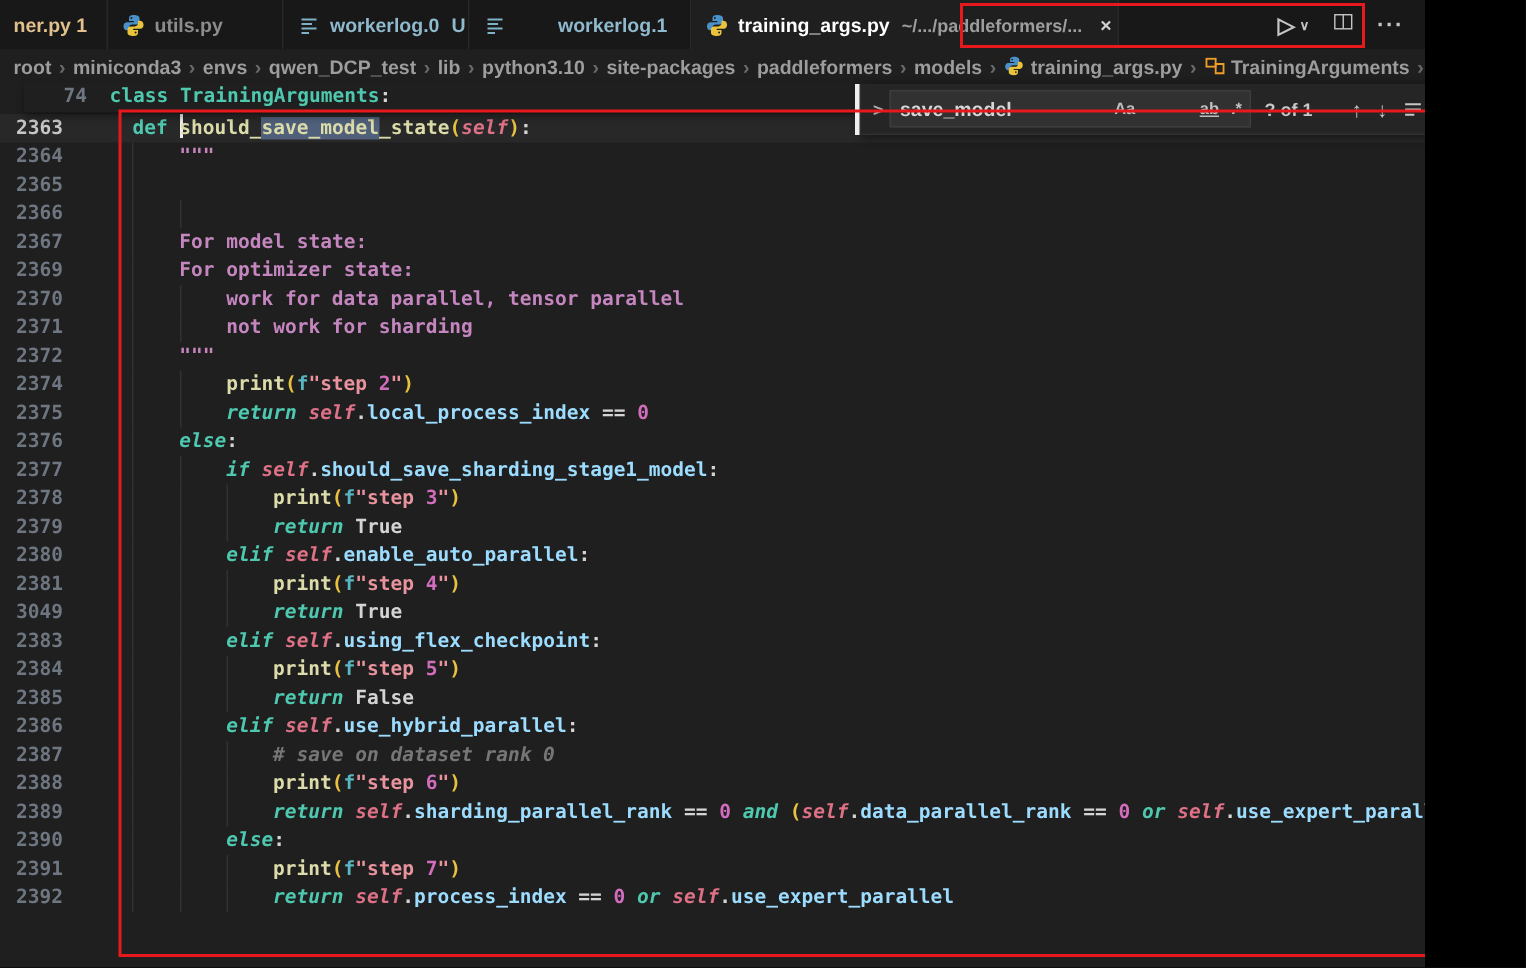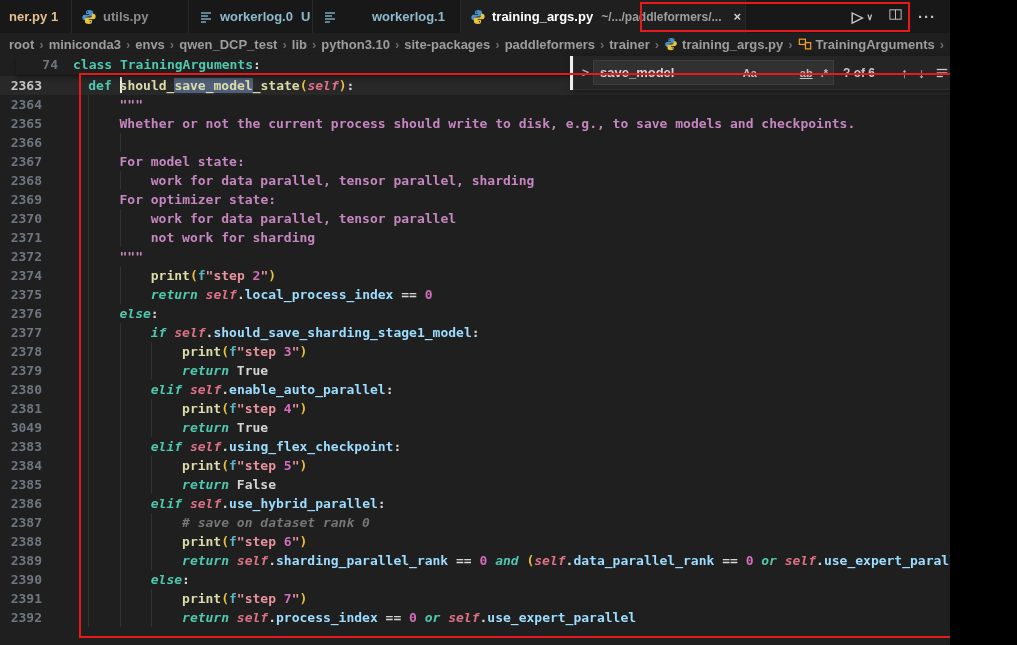--- a/index.html
+++ b/index.html
@@ -168,21 +168,21 @@
       <span class="crumbsep">›</span>
       <span class="crumb">
         <span>site-packages</span>
       </span>
       <span class="crumbsep">›</span>
       <span class="crumb">
         <span>paddleformers</span>
       </span>
       <span class="crumbsep">›</span>
       <span class="crumb">
-        <span>trainer</span>
+        <span>models</span>
       </span>
       <span class="crumbsep">›</span>
       <span class="crumb">
         <span class="crumbicon"><svg width="100%" height="100%" viewBox="0 0 16 16">
             <path fill="#4a90c9" d="M8 1C6 1 5 1.8 5 3v2h3.2v.8H3.5C2 5.8 1.3 7.3 1.3 8.5S2 11.2 3.5 11.2H5V9.6C5 8.2 6 7.4 7.2 7.4H10c1.1 0 2-.8 2-2V3c0-1.2-1.7-2-4-2zM6.6 2.4a.65.65 0 110 1.3.65.65 0 010-1.3z"></path>
             <path fill="#e9c33c" d="M8 15c2 0 3-.8 3-2v-2H7.8v-.8h4.7c1.5 0 2.2-1.5 2.2-2.7S14 4.8 12.5 4.8H11v1.6c0 1.4-1 2.2-2.2 2.2H6c-1.1 0-2 .8-2 2V13c0 1.2 1.7 2 4 2zm1.4-1.7a.65.65 0 110-1.3.65.65 0 010 1.3z"></path>
           </svg></span>
         <span>training_args.py</span>
       </span>
       <span class="crumbsep">›</span>
@@ -204,24 +204,23 @@
       </span>
     </div>
 
   <div id="editor">
     <div id="sticky">
         <div class="line"><span class="lnum">74</span><span class="lcode" style="padding-left: 0px;"><span class="t-kw">class</span><span class="t-pln"> </span><span class="t-cls">TrainingArguments</span><span class="t-pln">:</span></span></div>
       </div>
     <div id="lines">
         <div class="line cur"><span class="lnum">2363</span><span class="lcode" style="padding-left: 31.2664px;"><span class="t-kw">def</span><span class="t-pln"> </span><span class="caret"></span><span class="t-fn">should_</span><span class="t-fnh">save_model</span><span class="t-fn">_state</span><span class="t-par">(</span><span class="t-self">self</span><span class="t-par">)</span><span class="t-pln">:</span></span></div>
         <div class="line"><span class="lnum">2364</span><span class="guide" style="left: 88.2664px;"></span><span class="lcode" style="padding-left: 62.5328px;"><span class="t-doc">"""</span></span></div>
-        <div class="line"><span class="lnum">2365</span><span class="guide" style="left: 88.2664px;"></span><span class="lcode" style="padding-left: 62.5328px;"><span class="t-doc">Whether or not the current process should write to disk, e.g., to save models and checkpoints.</span></span></div>
+        <div class="line"><span class="lnum">2365</span><span class="guide" style="left: 88.2664px;"></span></div>
         <div class="line"><span class="lnum">2366</span><span class="guide" style="left: 88.2664px;"></span><span class="guide" style="left: 119.533px;"></span><span class="lcode" style="padding-left: 0px;"></span></div>
         <div class="line"><span class="lnum">2367</span><span class="guide" style="left: 88.2664px;"></span><span class="lcode" style="padding-left: 62.5328px;"><span class="t-doc">For model state:</span></span></div>
-        <div class="line"><span class="lnum">2368</span><span class="guide" style="left: 88.2664px;"></span><span class="guide" style="left: 119.533px;"></span><span class="lcode" style="padding-left: 93.7992px;"><span class="t-doc">work for data parallel, tensor parallel, sharding</span></span></div>
         <div class="line"><span class="lnum">2369</span><span class="guide" style="left: 88.2664px;"></span><span class="lcode" style="padding-left: 62.5328px;"><span class="t-doc">For optimizer state:</span></span></div>
         <div class="line"><span class="lnum">2370</span><span class="guide" style="left: 88.2664px;"></span><span class="guide" style="left: 119.533px;"></span><span class="lcode" style="padding-left: 93.7992px;"><span class="t-doc">work for data parallel, tensor parallel</span></span></div>
         <div class="line"><span class="lnum">2371</span><span class="guide" style="left: 88.2664px;"></span><span class="guide" style="left: 119.533px;"></span><span class="lcode" style="padding-left: 93.7992px;"><span class="t-doc">not work for sharding</span></span></div>
         <div class="line"><span class="lnum">2372</span><span class="guide" style="left: 88.2664px;"></span><span class="lcode" style="padding-left: 62.5328px;"><span class="t-doc">"""</span></span></div>
         <div class="line"><span class="lnum">2374</span><span class="guide" style="left: 88.2664px;"></span><span class="guide" style="left: 119.533px;"></span><span class="lcode" style="padding-left: 93.7992px;"><span class="t-fn">print</span><span class="t-par">(</span><span class="t-fpre">f</span><span class="t-str">"step </span><span class="t-num">2</span><span class="t-str">"</span><span class="t-par">)</span></span></div>
         <div class="line"><span class="lnum">2375</span><span class="guide" style="left: 88.2664px;"></span><span class="guide" style="left: 119.533px;"></span><span class="lcode" style="padding-left: 93.7992px;"><span class="t-kwi">return</span><span class="t-pln"> </span><span class="t-self">self</span><span class="t-pln">.</span><span class="t-attr">local_process_index</span><span class="t-pln"> == </span><span class="t-num">0</span></span></div>
         <div class="line"><span class="lnum">2376</span><span class="guide" style="left: 88.2664px;"></span><span class="lcode" style="padding-left: 62.5328px;"><span class="t-kwi">else</span><span class="t-pln">:</span></span></div>
         <div class="line"><span class="lnum">2377</span><span class="guide" style="left: 88.2664px;"></span><span class="guide" style="left: 119.533px;"></span><span class="lcode" style="padding-left: 93.7992px;"><span class="t-kwi">if</span><span class="t-pln"> </span><span class="t-self">self</span><span class="t-pln">.</span><span class="t-attr">should_save_sharding_stage1_model</span><span class="t-pln">:</span></span></div>
         <div class="line"><span class="lnum">2378</span><span class="guide" style="left: 88.2664px;"></span><span class="guide" style="left: 119.533px;"></span><span class="guide" style="left: 150.799px;"></span><span class="lcode" style="padding-left: 125.066px;"><span class="t-fn">print</span><span class="t-par">(</span><span class="t-fpre">f</span><span class="t-str">"step </span><span class="t-num">3</span><span class="t-str">"</span><span class="t-par">)</span></span></div>
         <div class="line"><span class="lnum">2379</span><span class="guide" style="left: 88.2664px;"></span><span class="guide" style="left: 119.533px;"></span><span class="guide" style="left: 150.799px;"></span><span class="lcode" style="padding-left: 125.066px;"><span class="t-kwi">return</span><span class="t-pln"> True</span></span></div>
@@ -242,21 +241,21 @@
   </div>
 
   <div id="findw">
     <span class="fchev">&gt;</span>
     <div class="finput">
       <span class="fval">save_model</span>
       <span class="ftog">Aa</span>
       <span class="ftog word">ab</span>
       <span class="ftog">.*</span>
     </div>
-    <span class="fcount">? of 6</span>
+    <span class="fcount">? of 1</span>
     <span class="fico">↑</span>
     <span class="fico">↓</span>
     <span class="fico">
       <svg width="14" height="14" viewBox="0 0 16 16">
           <g stroke="#c8c8c8" stroke-width="1.5">
             <line x1="2" y1="4" x2="14" y2="4"></line>
             <line x1="2" y1="8" x2="14" y2="8"></line>
             <line x1="2" y1="12" x2="9" y2="12"></line>
           </g>
         </svg>

